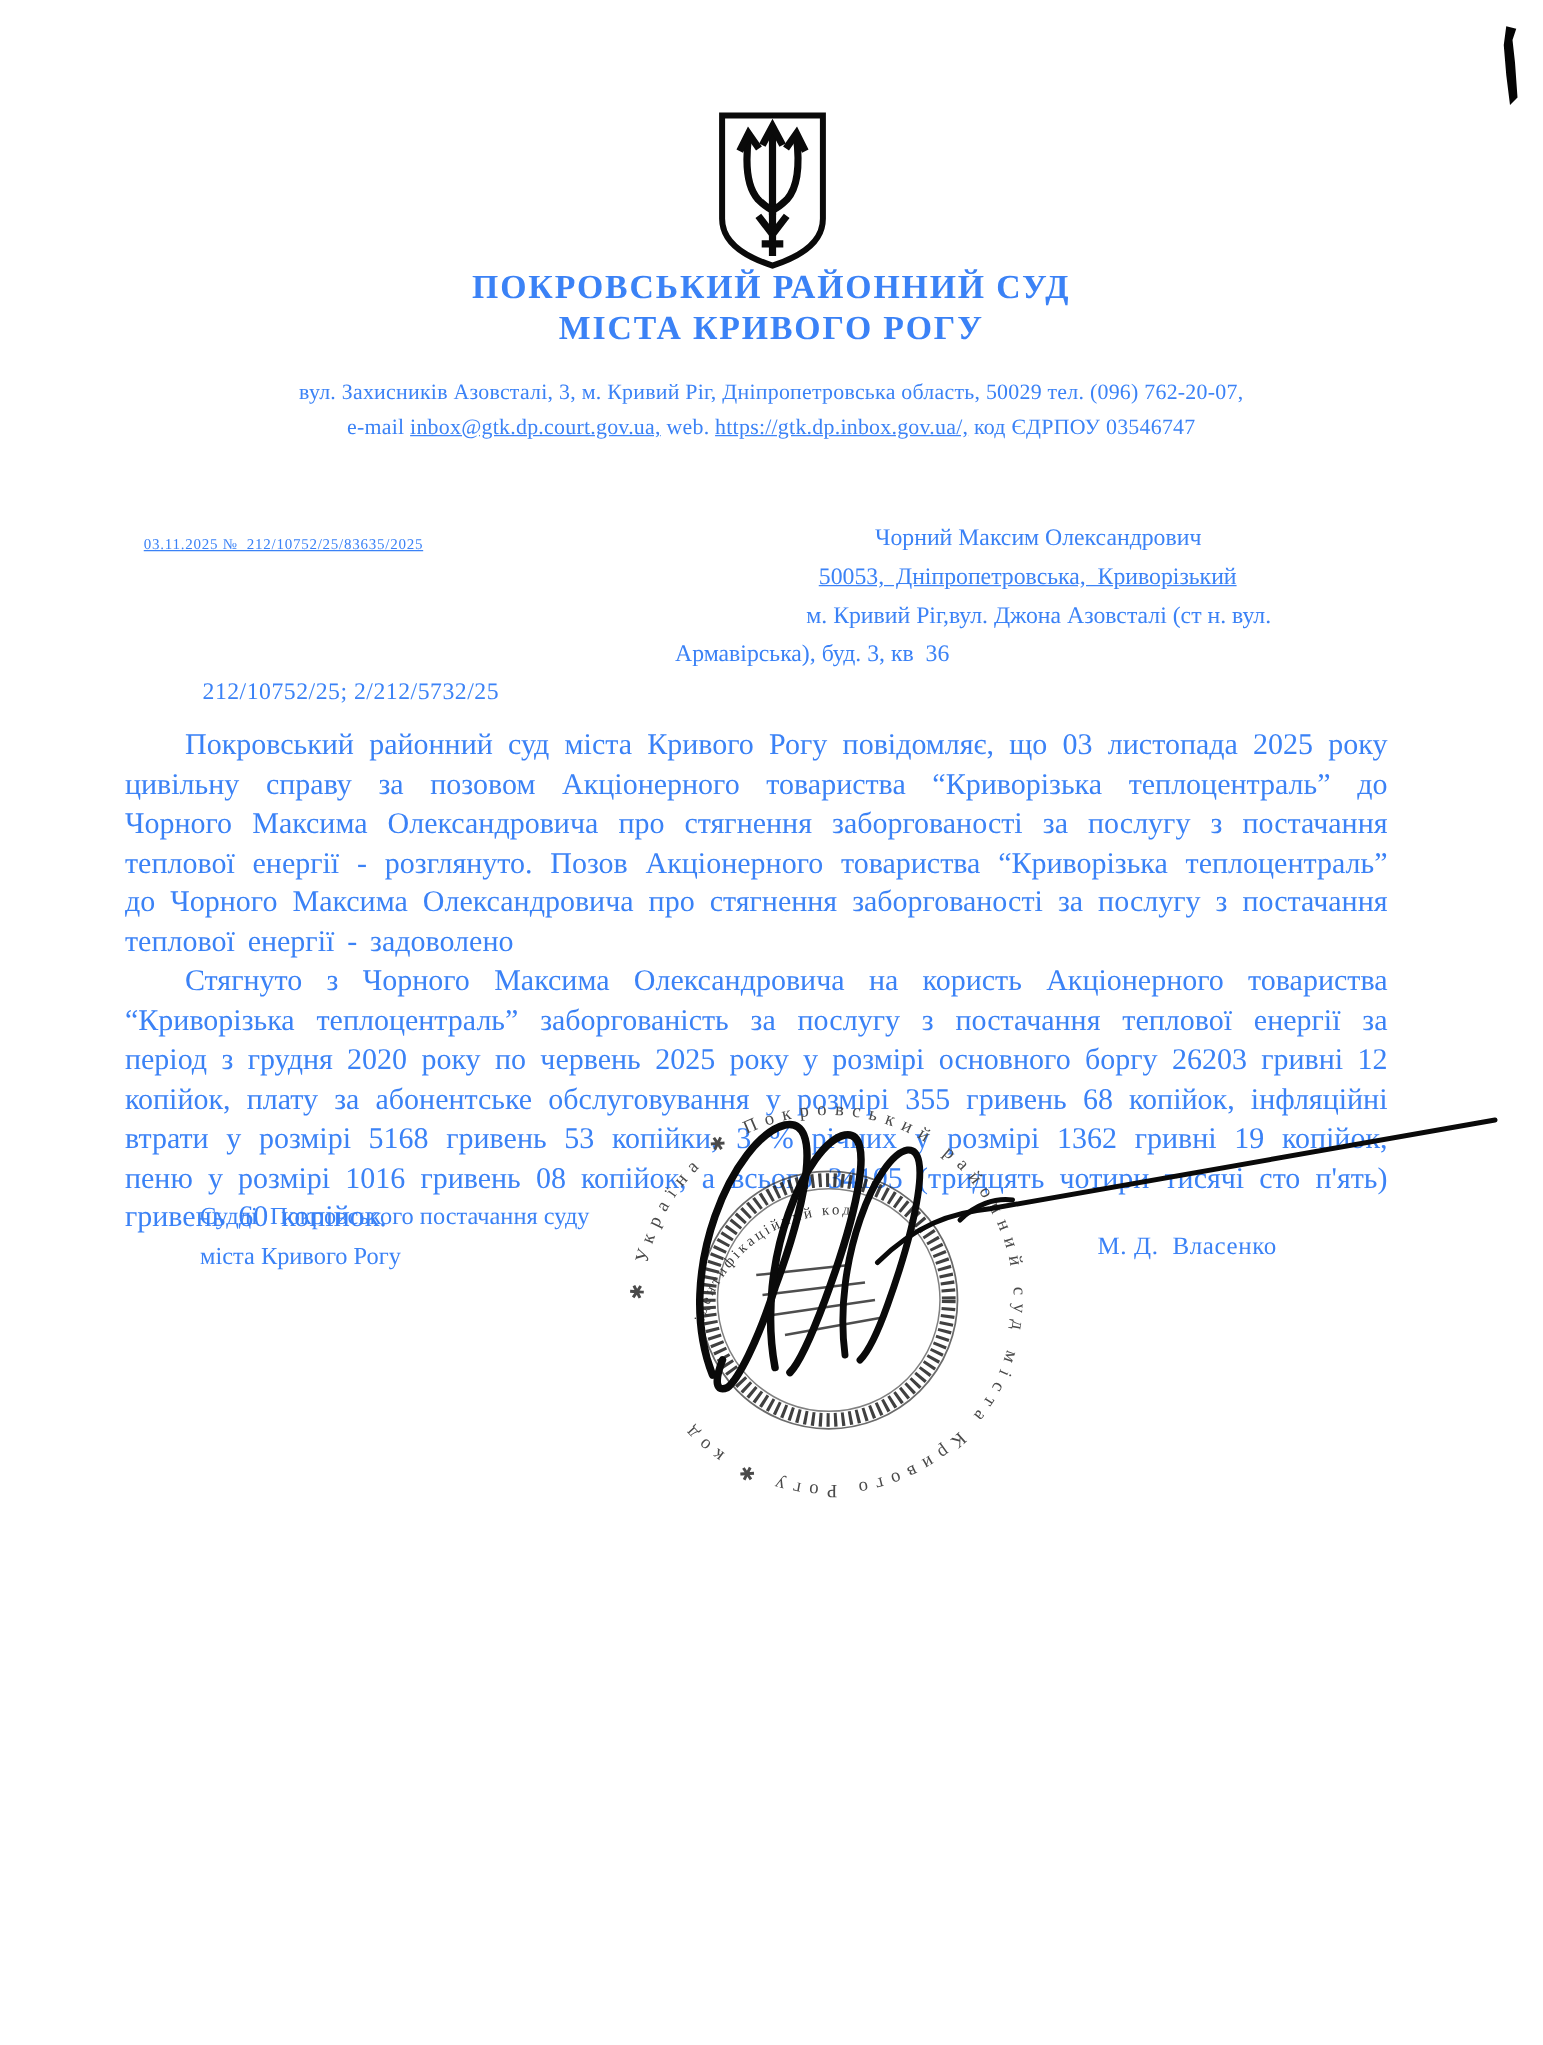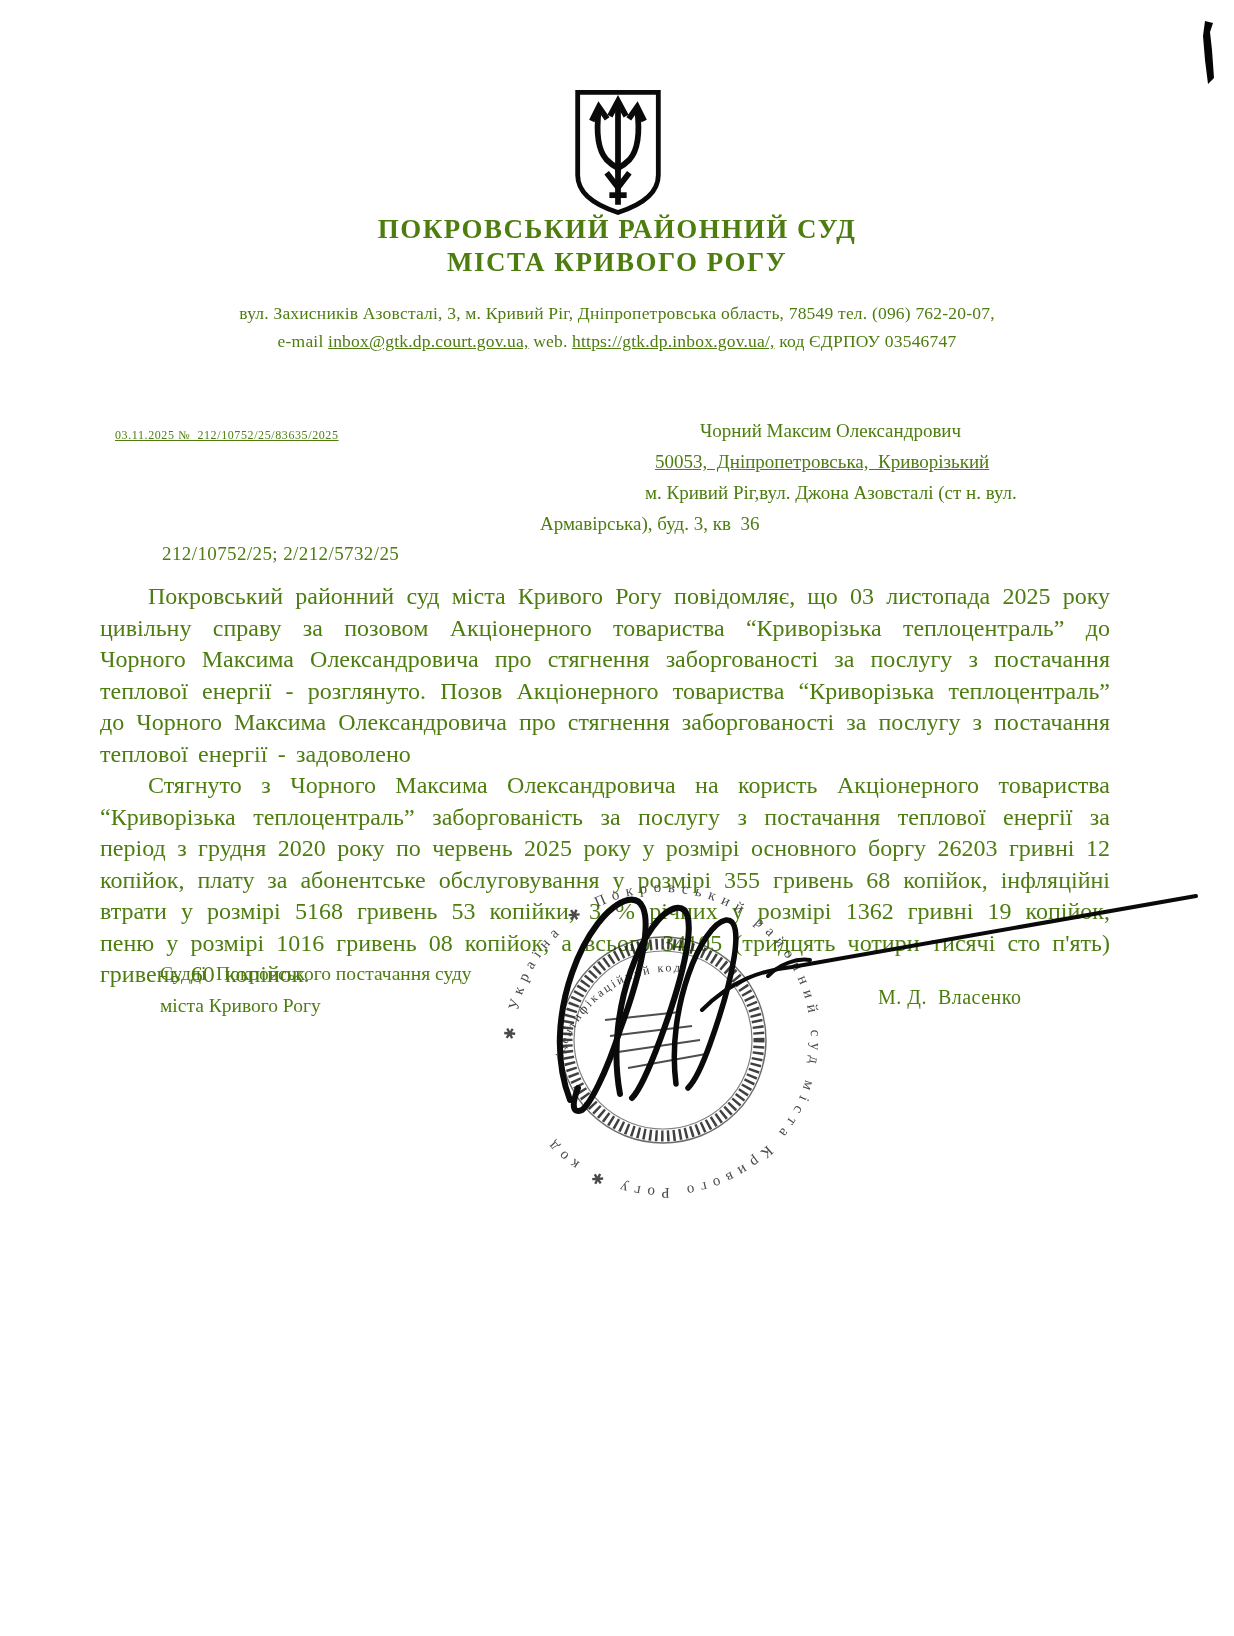--- a/index.html
+++ b/index.html
@@ -2,21 +2,21 @@
 <html lang="uk"><head>
 <meta charset="utf-8">
 <style>
   html,body{margin:0;padding:0;background:#e8e8e8;}
   .page{
     position:relative;
     width:1234px;height:1636px;
     margin:0 auto;
     background:#ffffff;
     font-family:"Liberation Serif", serif;
-    color:#4d7c0f;
+    color:#3b82f6;
     overflow:hidden;
   }
   .abs{position:absolute;}
   .centered{left:0;width:1234px;text-align:center;}
   .title-line{
     font-weight:bold;
     font-size:27px;
     letter-spacing:1.5px;
   }
   .addr-line{
@@ -86,21 +86,21 @@
       <path d="M50,85 V100"></path>
       <path d="M40,92 L50,105 L60,92"></path>
       <path d="M44,113 H56"></path>
       <path d="M50,107 V120"></path>
     </g>
   </svg>
 
   <div class="abs centered title-line" style="top:214px;">ПОКРОВСЬКИЙ РАЙОННИЙ СУД</div>
   <div class="abs centered title-line" style="top:247px;">МІСТА КРИВОГО РОГУ</div>
 
-  <div class="abs centered addr-line" style="top:303px;">вул. Захисників Азовсталі, 3, м. Кривий Ріг,  Дніпропетровська область, 78549 тел. (096) 762-20-07,</div>
+  <div class="abs centered addr-line" style="top:303px;">вул. Захисників Азовсталі, 3, м. Кривий Ріг,  Дніпропетровська область, 50029 тел. (096) 762-20-07,</div>
   <div class="abs centered addr-line" style="top:331px;">
     <span>e-mail  </span><span class="addr-underline">inbox@gtk.dp.court.gov.ua,</span><span>  web. </span><span class="addr-underline">https://gtk.dp.inbox.gov.ua/,</span><span> код ЄДРПОУ 03546747</span>
   </div>
 
   <div class="abs ref-line" style="left:115px;top:428px;">03.11.2025 №  212/10752/25/83635/2025</div>
 
   <div class="abs recipient-line" style="left:700px;top:420px;">Чорний Максим Олександрович</div>
   <div class="abs recipient-line" style="left:655px;top:451px;text-decoration:underline;">50053,  Дніпропетровська,  Криворізький</div>
   <div class="abs recipient-line" style="left:645px;top:482px;">м. Кривий Ріг,вул. Джона Азовсталі (ст н. вул.</div>
   <div class="abs recipient-line" style="left:540px;top:513px;">Армавірська), буд. 3, кв  36</div>

